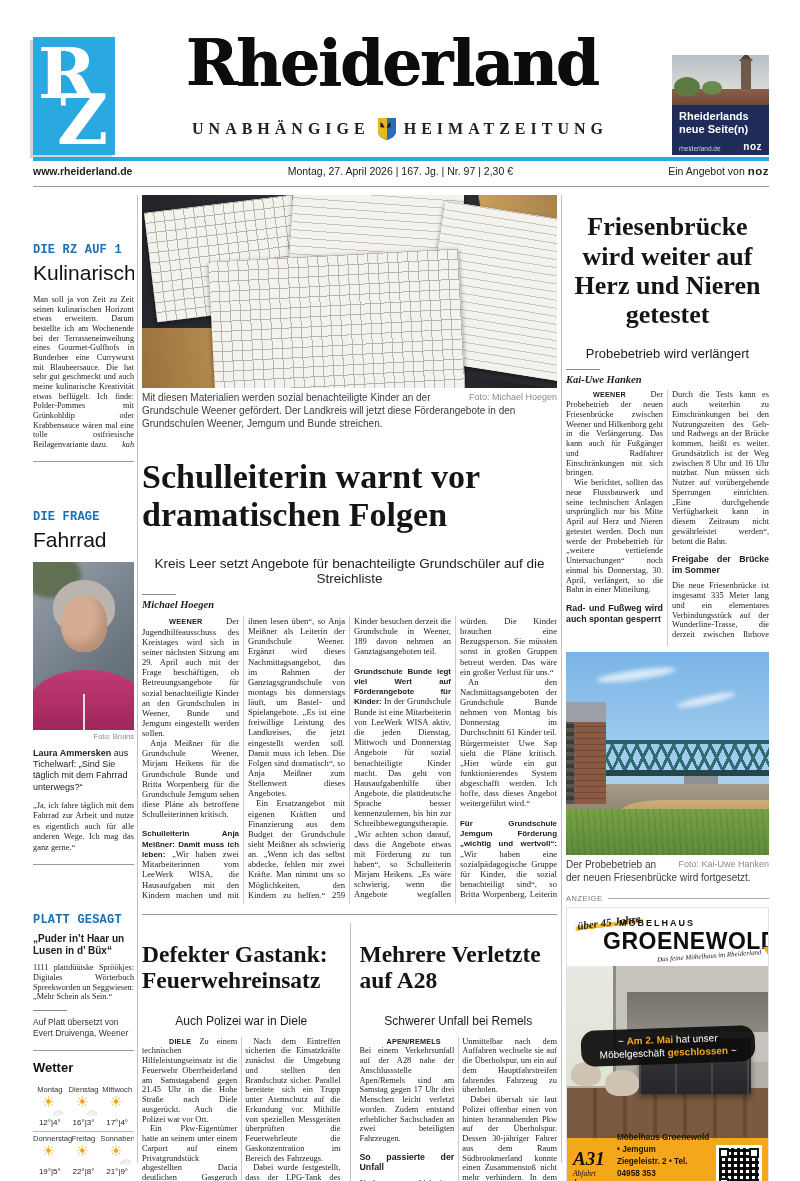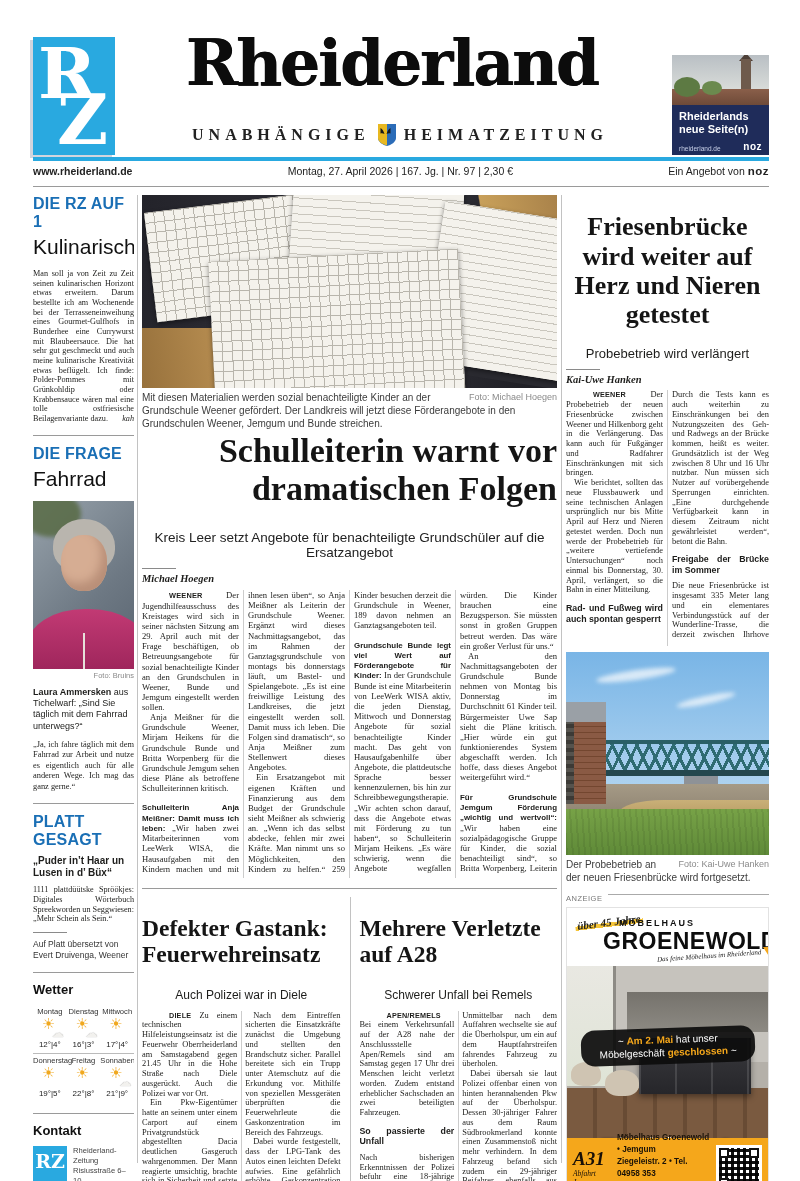--- a/index.html
+++ b/index.html
@@ -5,21 +5,21 @@
   html,body{margin:0;padding:0;}
   body{width:800px;height:1181px;background:#f7f7f5;font-family:"Liberation Serif",serif;color:#1d1d1b;}
   .page{position:absolute;left:0;top:0;width:800px;height:1181px;background:#fff;overflow:hidden;}
 
   
   .rz-logo{position:absolute;left:33px;top:37px;width:82px;height:118px;background:#29a9e0;box-shadow:-3px 3px 0 #1f2c5a33;}
   .rz-logo .r,.rz-logo .z{position:absolute;color:#fff;font-family:"DejaVu Serif",serif;font-weight:bold;font-size:70px;line-height:1;}
   .rz-logo .r{left:5px;top:2px;}
   .rz-logo .z{right:7px;bottom:0px;}
   .mast-title{position:absolute;left:50%;top:26px;transform:translateX(-52%);font-family:"DejaVu Serif",serif;font-weight:bold;font-size:63px;letter-spacing:-2px;white-space:nowrap;color:#0c0c0c;text-shadow:0.6px 0 0 #0c0c0c;}
-  .mast-sub{position:absolute;left:140px;width:520px;top:124px;text-align:center;font-family:"Liberation Serif",serif;font-size:16px;font-weight:600;letter-spacing:5px;color:#222;}
+  .mast-sub{position:absolute;left:140px;width:520px;top:118px;text-align:center;font-family:"Liberation Serif",serif;font-size:16px;font-weight:600;letter-spacing:5px;color:#222;}
   .mast-sub svg{vertical-align:-6px;margin:0 8px;}
   .promo{position:absolute;right:31px;top:55px;width:97px;height:100px;background:#1f2c5a;}
   .promo-photo{position:relative;height:50px;background:linear-gradient(#b9bfc4,#d9dcd9 70%,#a9b59a);overflow:hidden;}
   .promo-photo .tower{position:absolute;right:18px;top:4px;width:10px;height:30px;background:#6e5a4c;}
   .promo-photo .spire{position:absolute;right:16px;top:-2px;width:0;height:0;border-left:7px solid transparent;border-right:7px solid transparent;border-bottom:8px solid #4e4038;}
   .promo-photo .houses{position:absolute;left:0;bottom:0;width:100%;height:16px;background:linear-gradient(#8a5f4a,#6e4a38);}
   .promo-photo .tree1,.promo-photo .tree2{position:absolute;bottom:8px;width:26px;height:20px;border-radius:50%;background:#5d7a43;}
   .promo-photo .tree1{left:2px;}
   .promo-photo .tree2{left:30px;bottom:10px;width:20px;height:14px;background:#6b8a4e;}
   .promo-body{padding:5px 7px 0;color:#fff;font-family:"Liberation Sans",sans-serif;font-weight:bold;font-size:11px;line-height:1.18;}
@@ -30,21 +30,21 @@
   .dateline .site{font-weight:bold;}
   .dateline .offer b{font-size:11.5px;letter-spacing:0.5px;}
   .gray-rule{position:absolute;left:33px;right:31px;top:186px;border-top:1px solid #9a9a9a;}
 
   
   .vr{position:absolute;top:195px;height:968px;width:1px;background:#c2c2c2;}
   .vr1{left:137px;} .vr2{left:561px;}
 
   
   .col-left{position:absolute;left:33px;top:195px;width:101px;height:986px;overflow:hidden;}
-  .kicker{color:#1a6fb5;font-family:Liberation Sans, sans-serif;font-weight:bold;font-size:16px;letter-spacing:0.2px;}
+  .kicker{color:#1a6fb5;font-family:Liberation Mono, monospace;font-weight:bold;font-size:12px;letter-spacing:0.2px;margin-top:48px;}
   .side-title{font-family:"Liberation Sans",sans-serif;font-weight:400;font-size:21px;margin:4px 0 10px;color:#111;}
   .side-body{font-size:8.2px;line-height:1.18;text-align:justify;hyphens:auto;}
   .side-body .sig{font-style:italic;float:right;}
   .sep{border:0;border-top:1px solid #9a9a9a;margin:11px 0 9px;}
   .portrait{position:relative;width:101px;height:168px;background:linear-gradient(135deg,#97a2ab,#6d7883 60%,#596470);overflow:hidden;}
   .portrait .blob{position:absolute;left:-12px;top:-10px;width:60px;height:46px;border-radius:50%;background:#55683f;filter:blur(2px);opacity:.8;}
   .portrait .hair{position:absolute;left:20px;top:18px;width:62px;height:54px;border-radius:50% 50% 44% 44%;background:#b9b5ae;}
   .portrait .face{position:absolute;left:28px;top:34px;width:46px;height:56px;border-radius:46%;background:#d6ad93;box-shadow:inset -6px -8px 10px #b98f78;}
   .portrait .jacket{position:absolute;left:-6px;bottom:-18px;width:120px;height:78px;border-radius:48% 48% 0 0;background:linear-gradient(#c23a74,#952055);}
   .portrait .zip{position:absolute;left:50px;bottom:0;width:2px;height:36px;background:#e7e0da;}
@@ -87,21 +87,21 @@
   .wood-tr{position:absolute;right:0;top:0;width:120px;height:70px;background:linear-gradient(80deg,transparent 40%,#c8a05a 41%,#a9824a);}
   .wood-bl{position:absolute;left:0;bottom:0;width:200px;height:60px;background:linear-gradient(260deg,transparent 55%,#b98f52 56%,#97713c);}
   .paper{position:absolute;background:#f4f2ec;box-shadow:0 2px 5px rgba(0,0,0,.45);}
   .paper.lines{background-image:repeating-linear-gradient(0deg,#f4f2ec 0 7px,#c9c6bd 7px 8px);}
   .paper.grid{background-image:repeating-linear-gradient(0deg,transparent 0 9px,#b8b5ac 9px 10px),repeating-linear-gradient(90deg,transparent 0 9px,#b8b5ac 9px 10px);}
   .p1{left:8px;top:6px;width:190px;height:110px;transform:rotate(-7deg);}
   .p2{left:150px;top:-18px;width:170px;height:90px;transform:rotate(4deg);background:#fbfaf6;}
   .p3{left:70px;top:60px;width:250px;height:150px;transform:rotate(-3deg);}
   .p4{left:290px;top:20px;width:190px;height:160px;transform:rotate(9deg);}
   .p5{left:330px;top:120px;width:120px;height:70px;transform:rotate(9deg);background:#2a2a30;box-shadow:none;}
-  .main-head{font-size:34px;line-height:1.1;font-weight:bold;text-align:right;margin-top:2px;color:#151515;}
+  .main-head{font-size:34px;line-height:1.1;font-weight:bold;text-align:left;margin-top:28px;color:#151515;}
   .main-sub{font-family:"Liberation Sans",sans-serif;font-size:13.5px;text-align:center;margin-top:9px;color:#222;}
   .art4{column-count:4;column-gap:9px;column-rule:1px solid #ccc;height:288px;overflow:hidden;font-size:8.6px;line-height:1.18;text-align:justify;hyphens:auto;margin-top:6px;}
   .hsep{border:0;border-top:1px solid #9a9a9a;margin:10px 0 8px;}
   .bottom-row{display:flex;}
   .b-item{width:50%;box-sizing:border-box;}
   .b-item+.b-item{border-left:1px solid #c2c2c2;padding-left:9px;}
   .b-item:first-child{padding-right:9px;}
   .b-head{font-size:23.5px;line-height:1.1;font-weight:bold;text-align:left;color:#151515;}
   .b-sub{font-family:"Liberation Sans",sans-serif;font-size:12px;text-align:center;margin-top:7px;}
   .art2b{column-count:2;column-gap:8px;column-rule:1px solid #ccc;height:212px;overflow:hidden;font-size:8.4px;line-height:1.16;text-align:justify;hyphens:auto;margin-top:9px;}
@@ -120,21 +120,21 @@
   .truss .web{position:absolute;left:0;right:0;top:4px;bottom:10px;background:repeating-linear-gradient(64deg,transparent 0 8px,#2e6b72 8px 11px),repeating-linear-gradient(-64deg,transparent 0 8px,#2e6b72 8px 11px);}
   .truss .chord-t{position:absolute;left:0;right:0;top:0;height:4px;background:#2a5f66;}
   .truss .chord-b{position:absolute;left:0;right:0;bottom:6px;height:6px;background:#24474e;}
   .pier{position:absolute;left:118px;top:124px;width:34px;height:16px;background:#8e9297;border-radius:0 0 8px 8px;}
   .water{position:absolute;left:0;right:0;top:132px;height:34px;background:linear-gradient(#a59a86,#8d8270);}
   .reeds{position:absolute;right:0;top:148px;width:150px;height:26px;background:linear-gradient(#c9b078,#ad9159);border-radius:60% 0 0 60%/100% 0 0 100%;}
   .grass{position:absolute;left:0;right:0;bottom:0;height:46px;background:linear-gradient(#77a247,#5f8a38);}
   .grass:after{content:"";position:absolute;inset:0;background:repeating-linear-gradient(86deg,rgba(0,0,0,.07) 0 2px,transparent 2px 6px);}
   .btower{position:absolute;left:0;top:50px;width:40px;height:102px;background:linear-gradient(#9aa0a6 0 20px,transparent 20px),repeating-linear-gradient(0deg,#8a5a44 0 5px,#73462f 5px 6px);}
   .btower:before{content:"";position:absolute;left:0;top:20px;bottom:0;width:8px;background:repeating-linear-gradient(0deg,#55534e 0 4px,#3c3a36 4px 8px);}
-  .anzeige-row{display:flex;align-items:flex-start;gap:6px;margin-top:9px;}
+  .anzeige-row{display:flex;align-items:center;gap:6px;margin-top:9px;}
   .anzeige-row .lbl{font-family:"Liberation Sans",sans-serif;font-size:7.5px;letter-spacing:0.5px;color:#777;}
   .anzeige-row .line{flex:1;border-top:1.5px solid #aaa;}
 
   
   .ad{position:relative;width:203px;height:292px;margin-top:4px;background:#fff;border:1px solid #e2e2e2;box-sizing:border-box;overflow:hidden;}
   .ad-top{position:relative;height:58px;}
   .ad-years{position:absolute;left:8px;top:8px;transform:rotate(-7deg);font-style:italic;font-weight:bold;font-size:11px;background:linear-gradient(transparent 55%,#f5c53a 55% 90%,transparent 90%);padding:0 2px;}
   .ad-brandtop{position:absolute;left:52px;top:10px;font-family:"Liberation Sans",sans-serif;font-weight:bold;font-size:9px;letter-spacing:2px;color:#111;}
   .ad-brand{position:absolute;left:36px;top:20px;font-family:"Liberation Sans",sans-serif;font-weight:bold;font-size:23px;letter-spacing:0.5px;color:#0d0d0d;}
   .ad-brand .tri{display:inline-block;width:0;height:0;border-left:7px solid transparent;border-right:7px solid transparent;border-top:11px solid #f5a71b;margin-left:-15px;vertical-align:-9px;}
@@ -299,21 +299,21 @@
       <div class="paper grid p1"></div>
       <div class="paper lines p2"></div>
       <div class="paper p4 lines"></div>
       <div class="paper grid p3"></div>
     </div>
     <div class="caption">
       <span class="credit">Foto: Michael Hoegen</span>
       <span>Mit diesen Materialien werden sozial benachteiligte Kinder an der Grundschule Weener gefördert. Der Landkreis will jetzt diese Förderangebote in den Grundschulen Weener, Jemgum und Bunde streichen.</span>
     </div>
     <h1 class="main-head">Schulleiterin warnt vor dramatischen Folgen</h1>
-    <div class="main-sub">Kreis Leer setzt Angebote für benachteiligte Grundschüler auf die Ersatzangebot</div>
+    <div class="main-sub">Kreis Leer setzt Angebote für benachteiligte Grundschüler auf die Streichliste</div>
     <hr class="minirule">
     <div class="byline">Michael Hoegen</div>
     <div class="art art4" lang="de">
       <p><b class="loc">WEENER</b> <span>Der Jugendhilfeausschuss des Kreistages wird sich in seiner nächsten Sitzung am 29. April auch mit der Frage beschäftigen, ob Betreuungsangebote für sozial benachteiligte Kinder an den Grundschulen in Weener, Bunde und Jemgum eingestellt werden sollen.</span></p>
       <p>Anja Meißner für die Grundschule Weener, Mirjam Heikens für die Grundschule Bunde und Britta Worpenberg für die Grundschule Jemgum sehen diese Pläne als betroffene Schulleiterinnen kritisch.</p>
       <p class="headed"><b class="plead">Schulleiterin Anja Meißner: Damit muss ich leben:</b> <span>„Wir haben zwei Mitarbeiterinnen vom LeeWerk WISA, die Hausaufgaben mit den Kindern machen und mit ihnen lesen üben“, so Anja Meißner als Leiterin der Grundschule Weener. Ergänzt wird dieses Nachmittagsangebot, das im Rahmen der Ganztagsgrundschule von montags bis donnerstags läuft, um Bastel- und Spielangebote. „Es ist eine freiwillige Leistung des Landkreises, die jetzt eingestellt werden soll. Damit muss ich leben. Die Folgen sind dramatisch“, so Anja Meißner zum Stellenwert dieses Angebotes.</span></p>
       <p>Ein Ersatzangebot mit eigenen Kräften und Finanzierung aus dem Budget der Grundschule sieht Meißner als schwierig an. „Wenn ich das selbst abdecke, fehlen mir zwei Kräfte. Man nimmt uns so Möglichkeiten, den Kindern zu helfen.“ 259 Kinder besuchen derzeit die Grundschule in Weener, 189 davon nehmen an Ganztagsangeboten teil.</p>
       <p class="headed"><b class="plead">Grundschule Bunde legt viel Wert auf Förderangebote für Kinder:</b> <span>In der Grundschule Bunde ist eine Mitarbeiterin von LeeWerk WISA aktiv, die jeden Dienstag, Mittwoch und Donnerstag Angebote für sozial benachteiligte Kinder macht. Das geht von Hausaufgabenhilfe über Angebote, die plattdeutsche Sprache besser kennenzulernen, bis hin zur Schreibbewegungstherapie. „Wir achten schon darauf, dass die Angebote etwas mit Förderung zu tun haben“, so Schulleiterin Mirjam Heikens. „Es wäre schwierig, wenn die Angebote wegfallen würden. Die Kinder brauchen eine Bezugsperson. Sie müssten sonst in großen Gruppen betreut werden. Das wäre ein großer Verlust für uns.“</span></p>
       <p>An den Nachmittagsangeboten der Grundschule Bunde nehmen von Montag bis Donnerstag im Durchschnitt 61 Kinder teil. Bürgermeister Uwe Sap sieht die Pläne kritisch. „Hier würde ein gut funktionierendes System abgeschafft werden. Ich hoffe, dass dieses Angebot weitergeführt wird.“</p>
       <p class="headed"><b class="plead">Für Grundschule Jemgum Förderung „wichtig und wertvoll“:</b> <span>„Wir haben eine sozialpädagogische Gruppe für Kinder, die sozial benachteiligt sind“, so Britta Worpenberg, Leiterin der Grundschule Jemgum. Zwei Betreuungskräfte kümmern sich dabei um zehn Kinder. Sie helfen bei den Hausaufgaben und machen Angebote im Bereich Soziale Arbeit. „Das ist natürlich sehr wichtig und sehr wertvoll“, würde Britta Worpenberg eine Einstellung des Angebotes bedauern. Träger des Angebotes in Jemgum ist „Die Eule“, eine Einrichtung für Kinder- und Jugendhilfe.</span></p>

